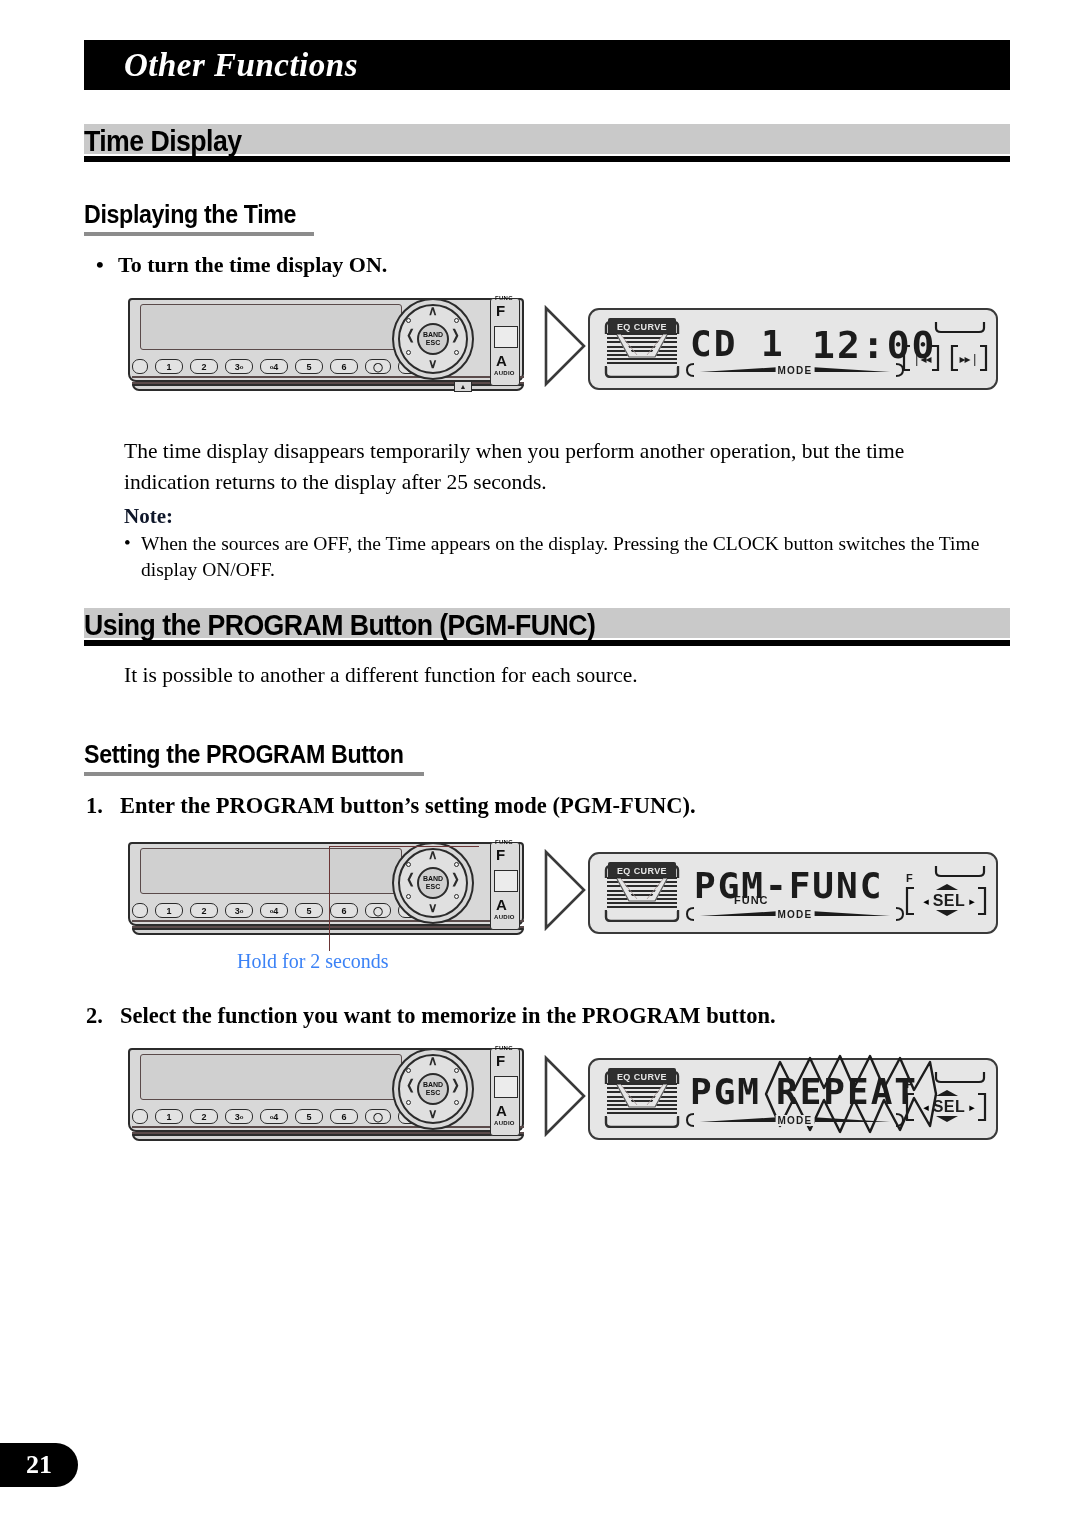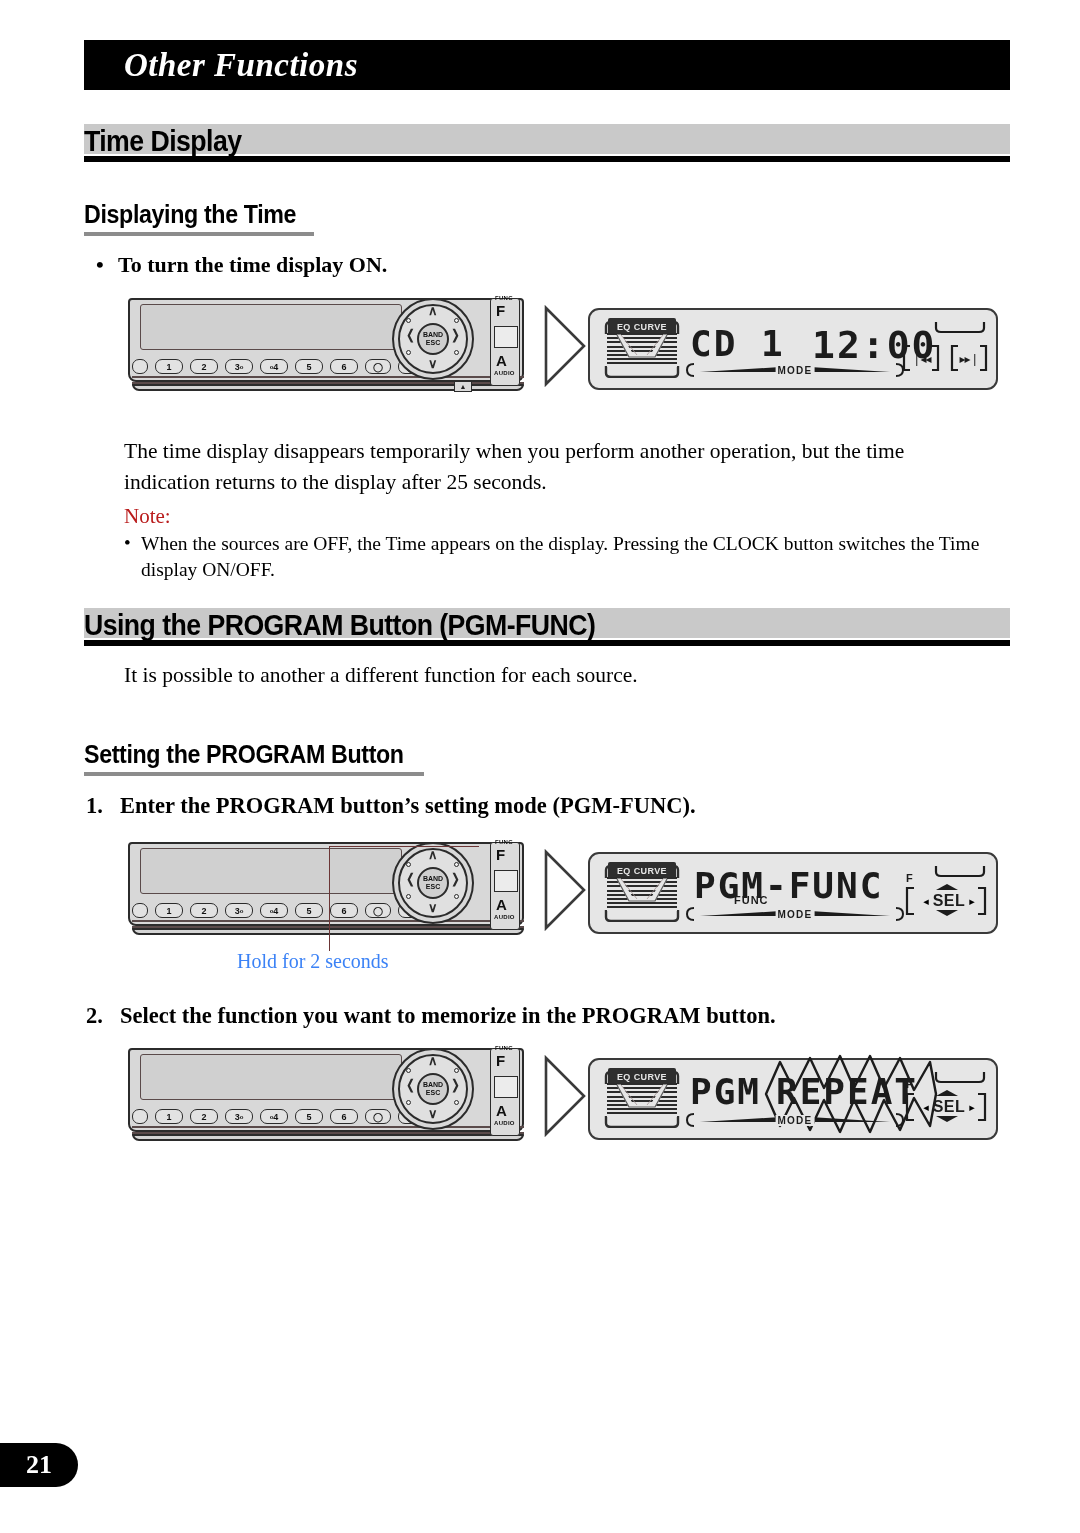--- a/index.html
+++ b/index.html
@@ -60,21 +60,21 @@
   .bullet-bold .dot{ display:inline-block; width:22px; }
 
   .para{
     position:absolute;
     font-family:"Liberation Serif", serif;
     font-size:21.5px; line-height:31px; color:#000;
   }
   .note-label{
     position:absolute;
     font-family:"Liberation Serif", serif;
-    font-weight:normal; font-size:21px; color:#b91c1c;
+    font-weight:bold; font-size:21px; color:#0f172a;
   }
   .note-item{
     position:absolute;
     font-family:"Liberation Serif", serif;
     font-size:19.5px; line-height:26px; color:#000;
   }
   .note-item .dot{
     position:absolute; left:-17px; top:-1px; font-size:19px;
   }
 

